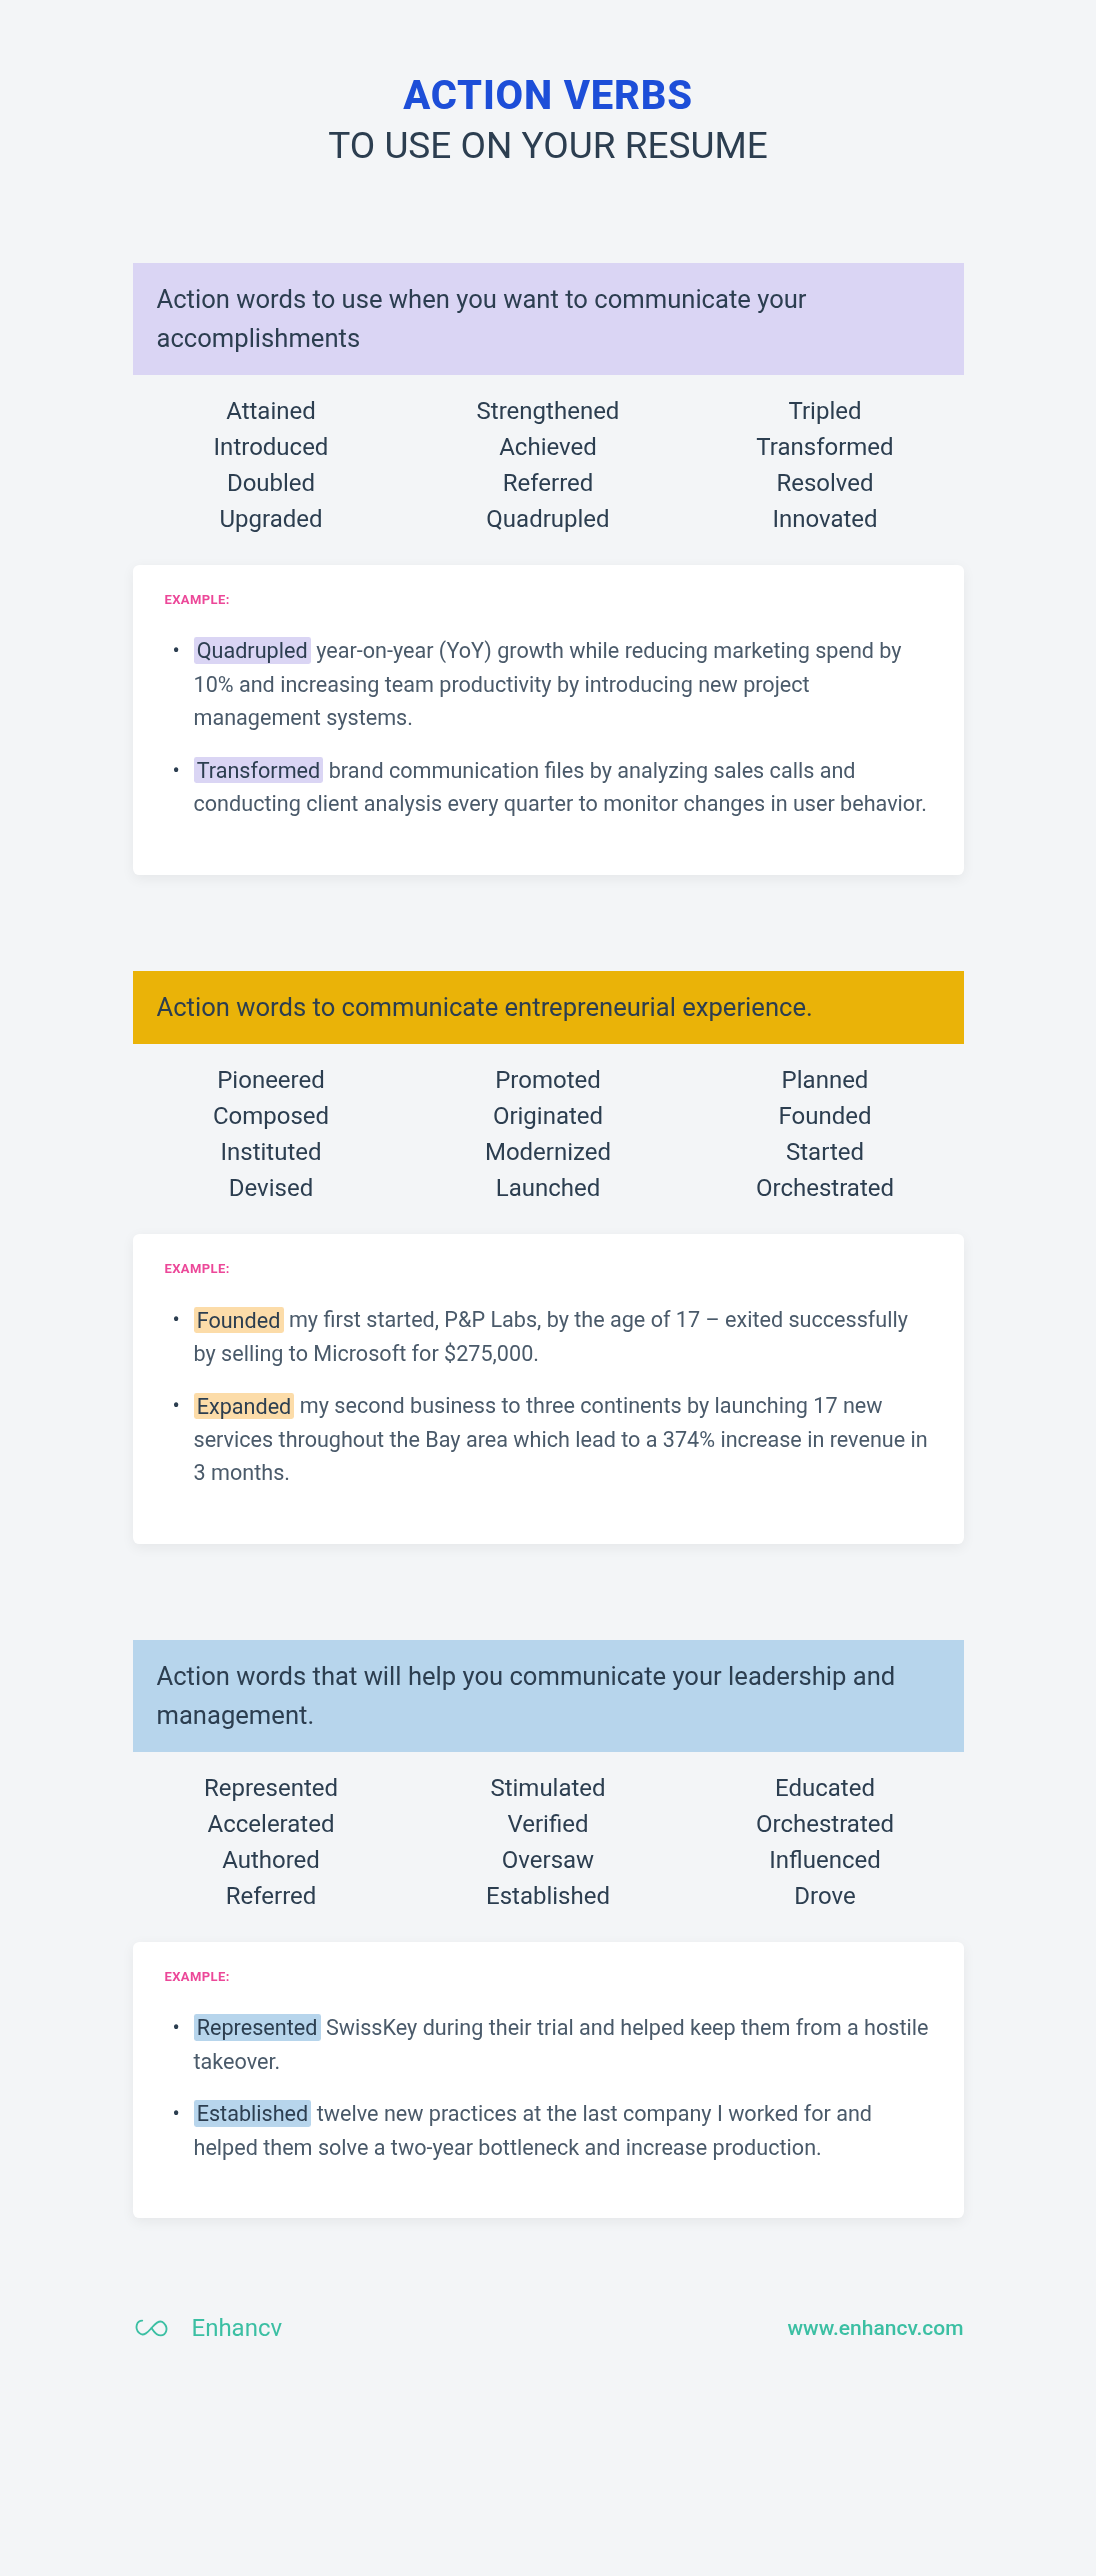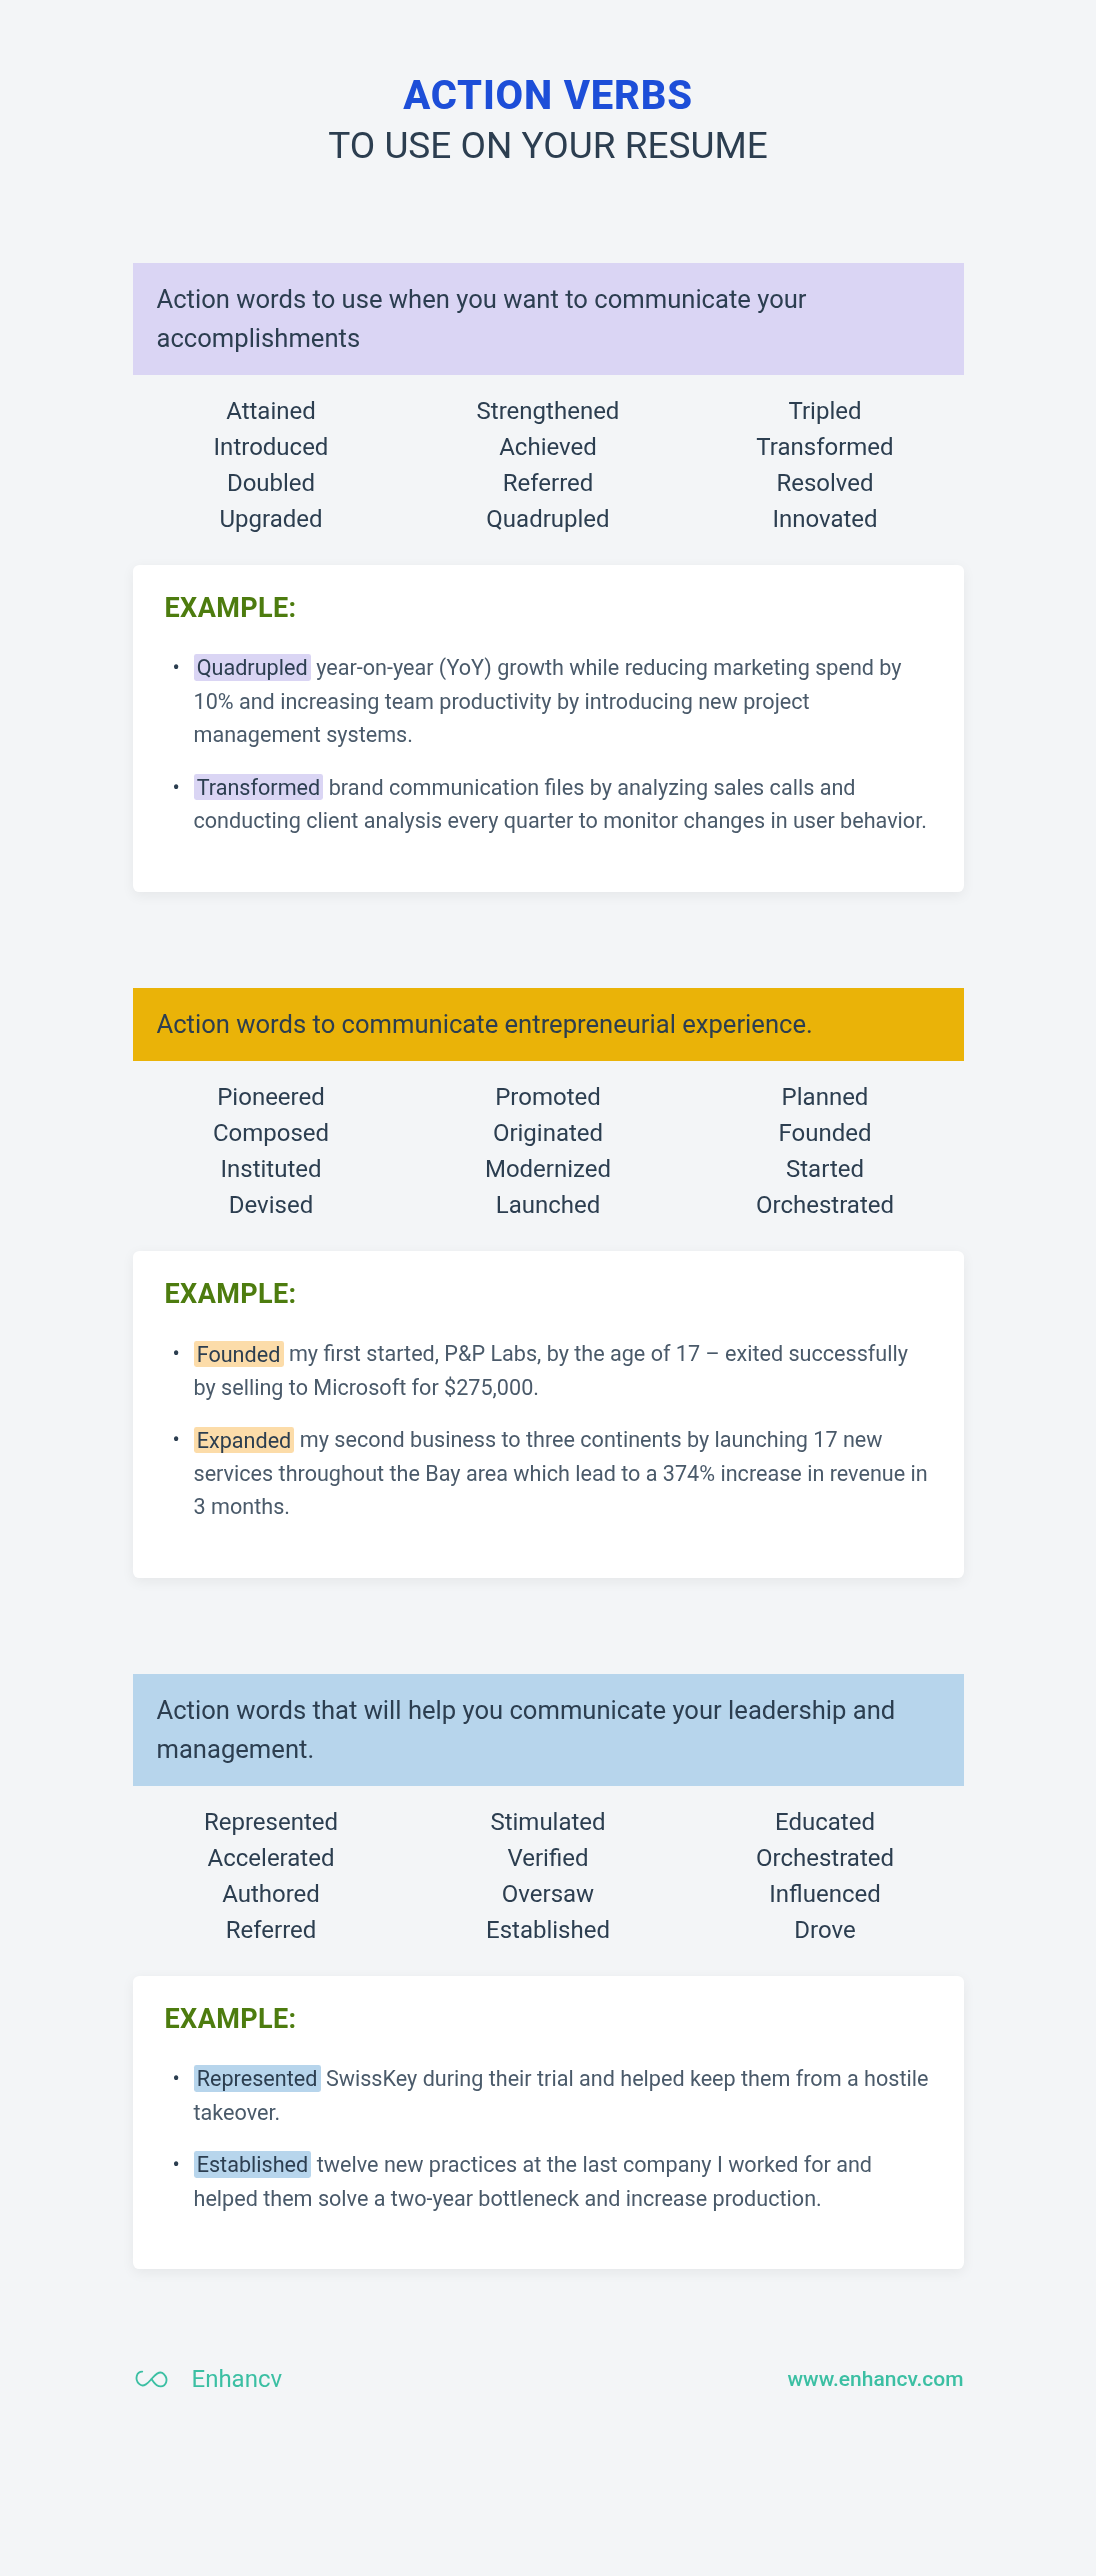--- a/index.html
+++ b/index.html
@@ -47,23 +47,23 @@
   color: #2c3e50;
 }
 .example-card {
   background: #ffffff;
   border-radius: 6.4px;
   box-shadow: 0 3.2px 12.8px rgba(0,0,0,0.06);
   padding: 27px 32px 35px;
 }
 .example-label {
   font-weight: 700;
-  font-size: 27px;
+  font-size: 13px;
   letter-spacing: 0.4px;
-  color: #4d7c0f;
+  color: #ec4899;
   margin-bottom: 27px;
 }
 .example-list { list-style: none; }
 .example-list li {
   position: relative;
   padding-left: 29px;
   font-size: 21.6px;
   line-height: 1.55;
   color: #4a5a6a;
   margin-bottom: 19px;

